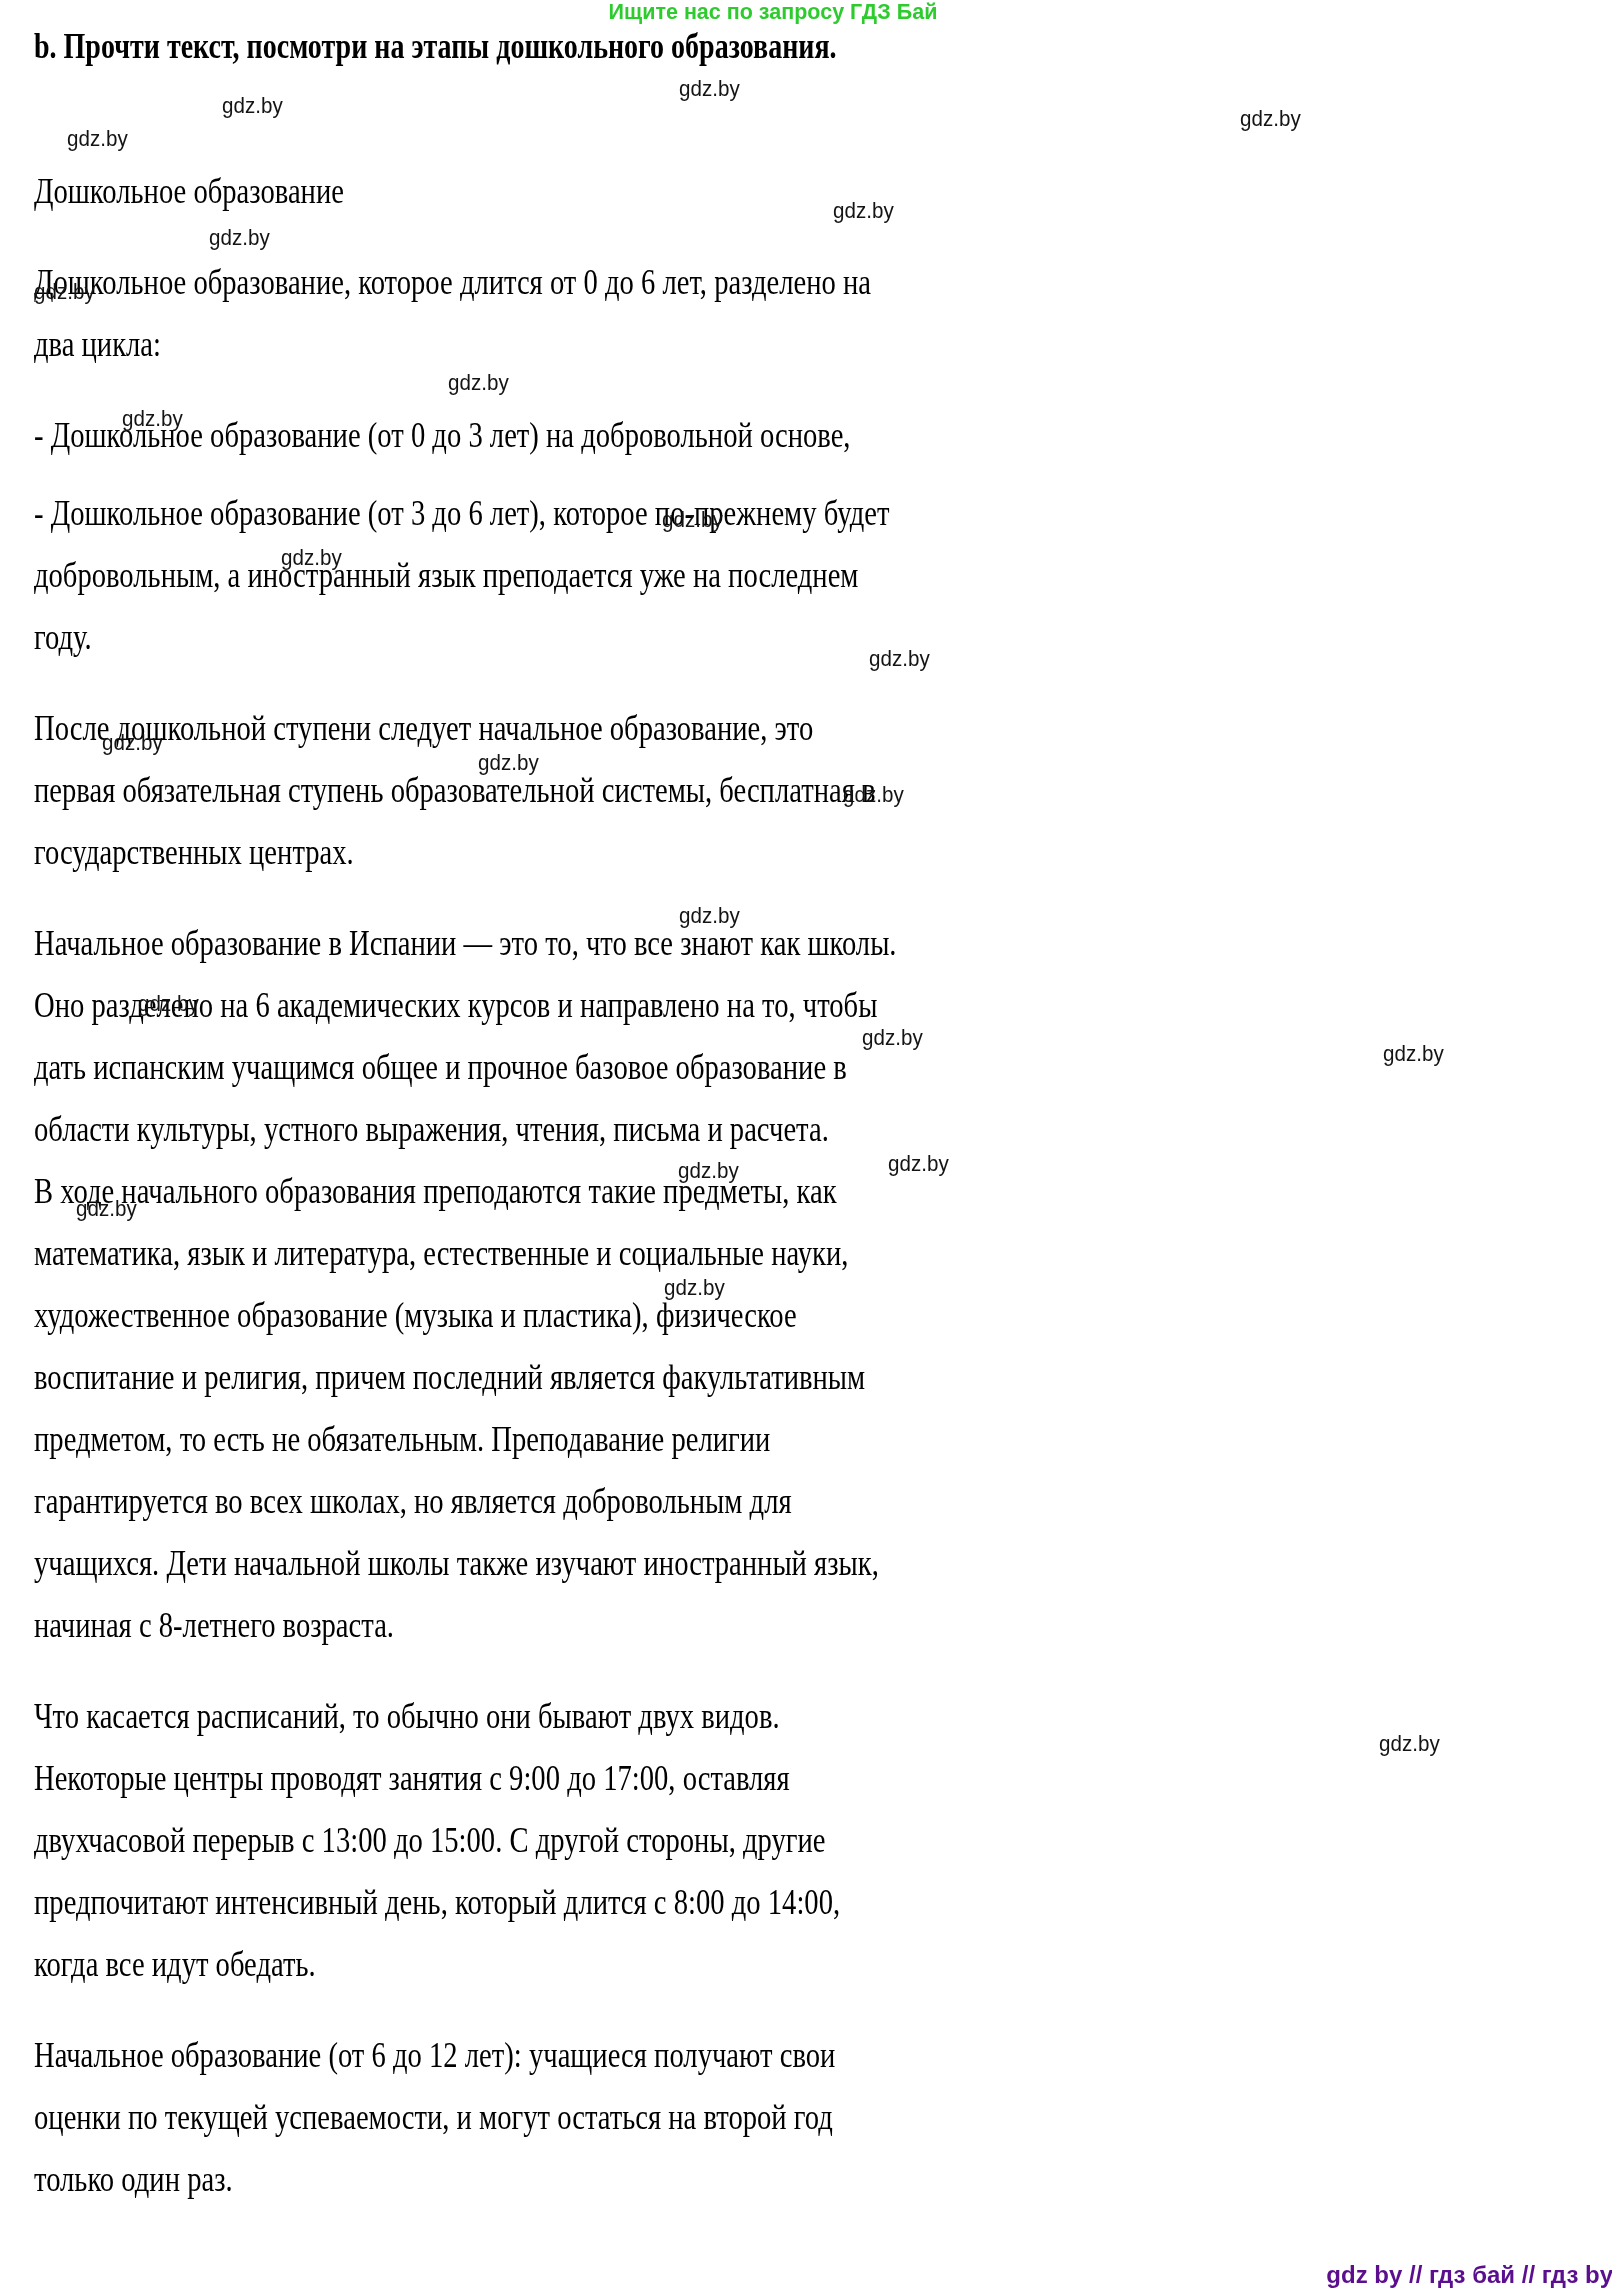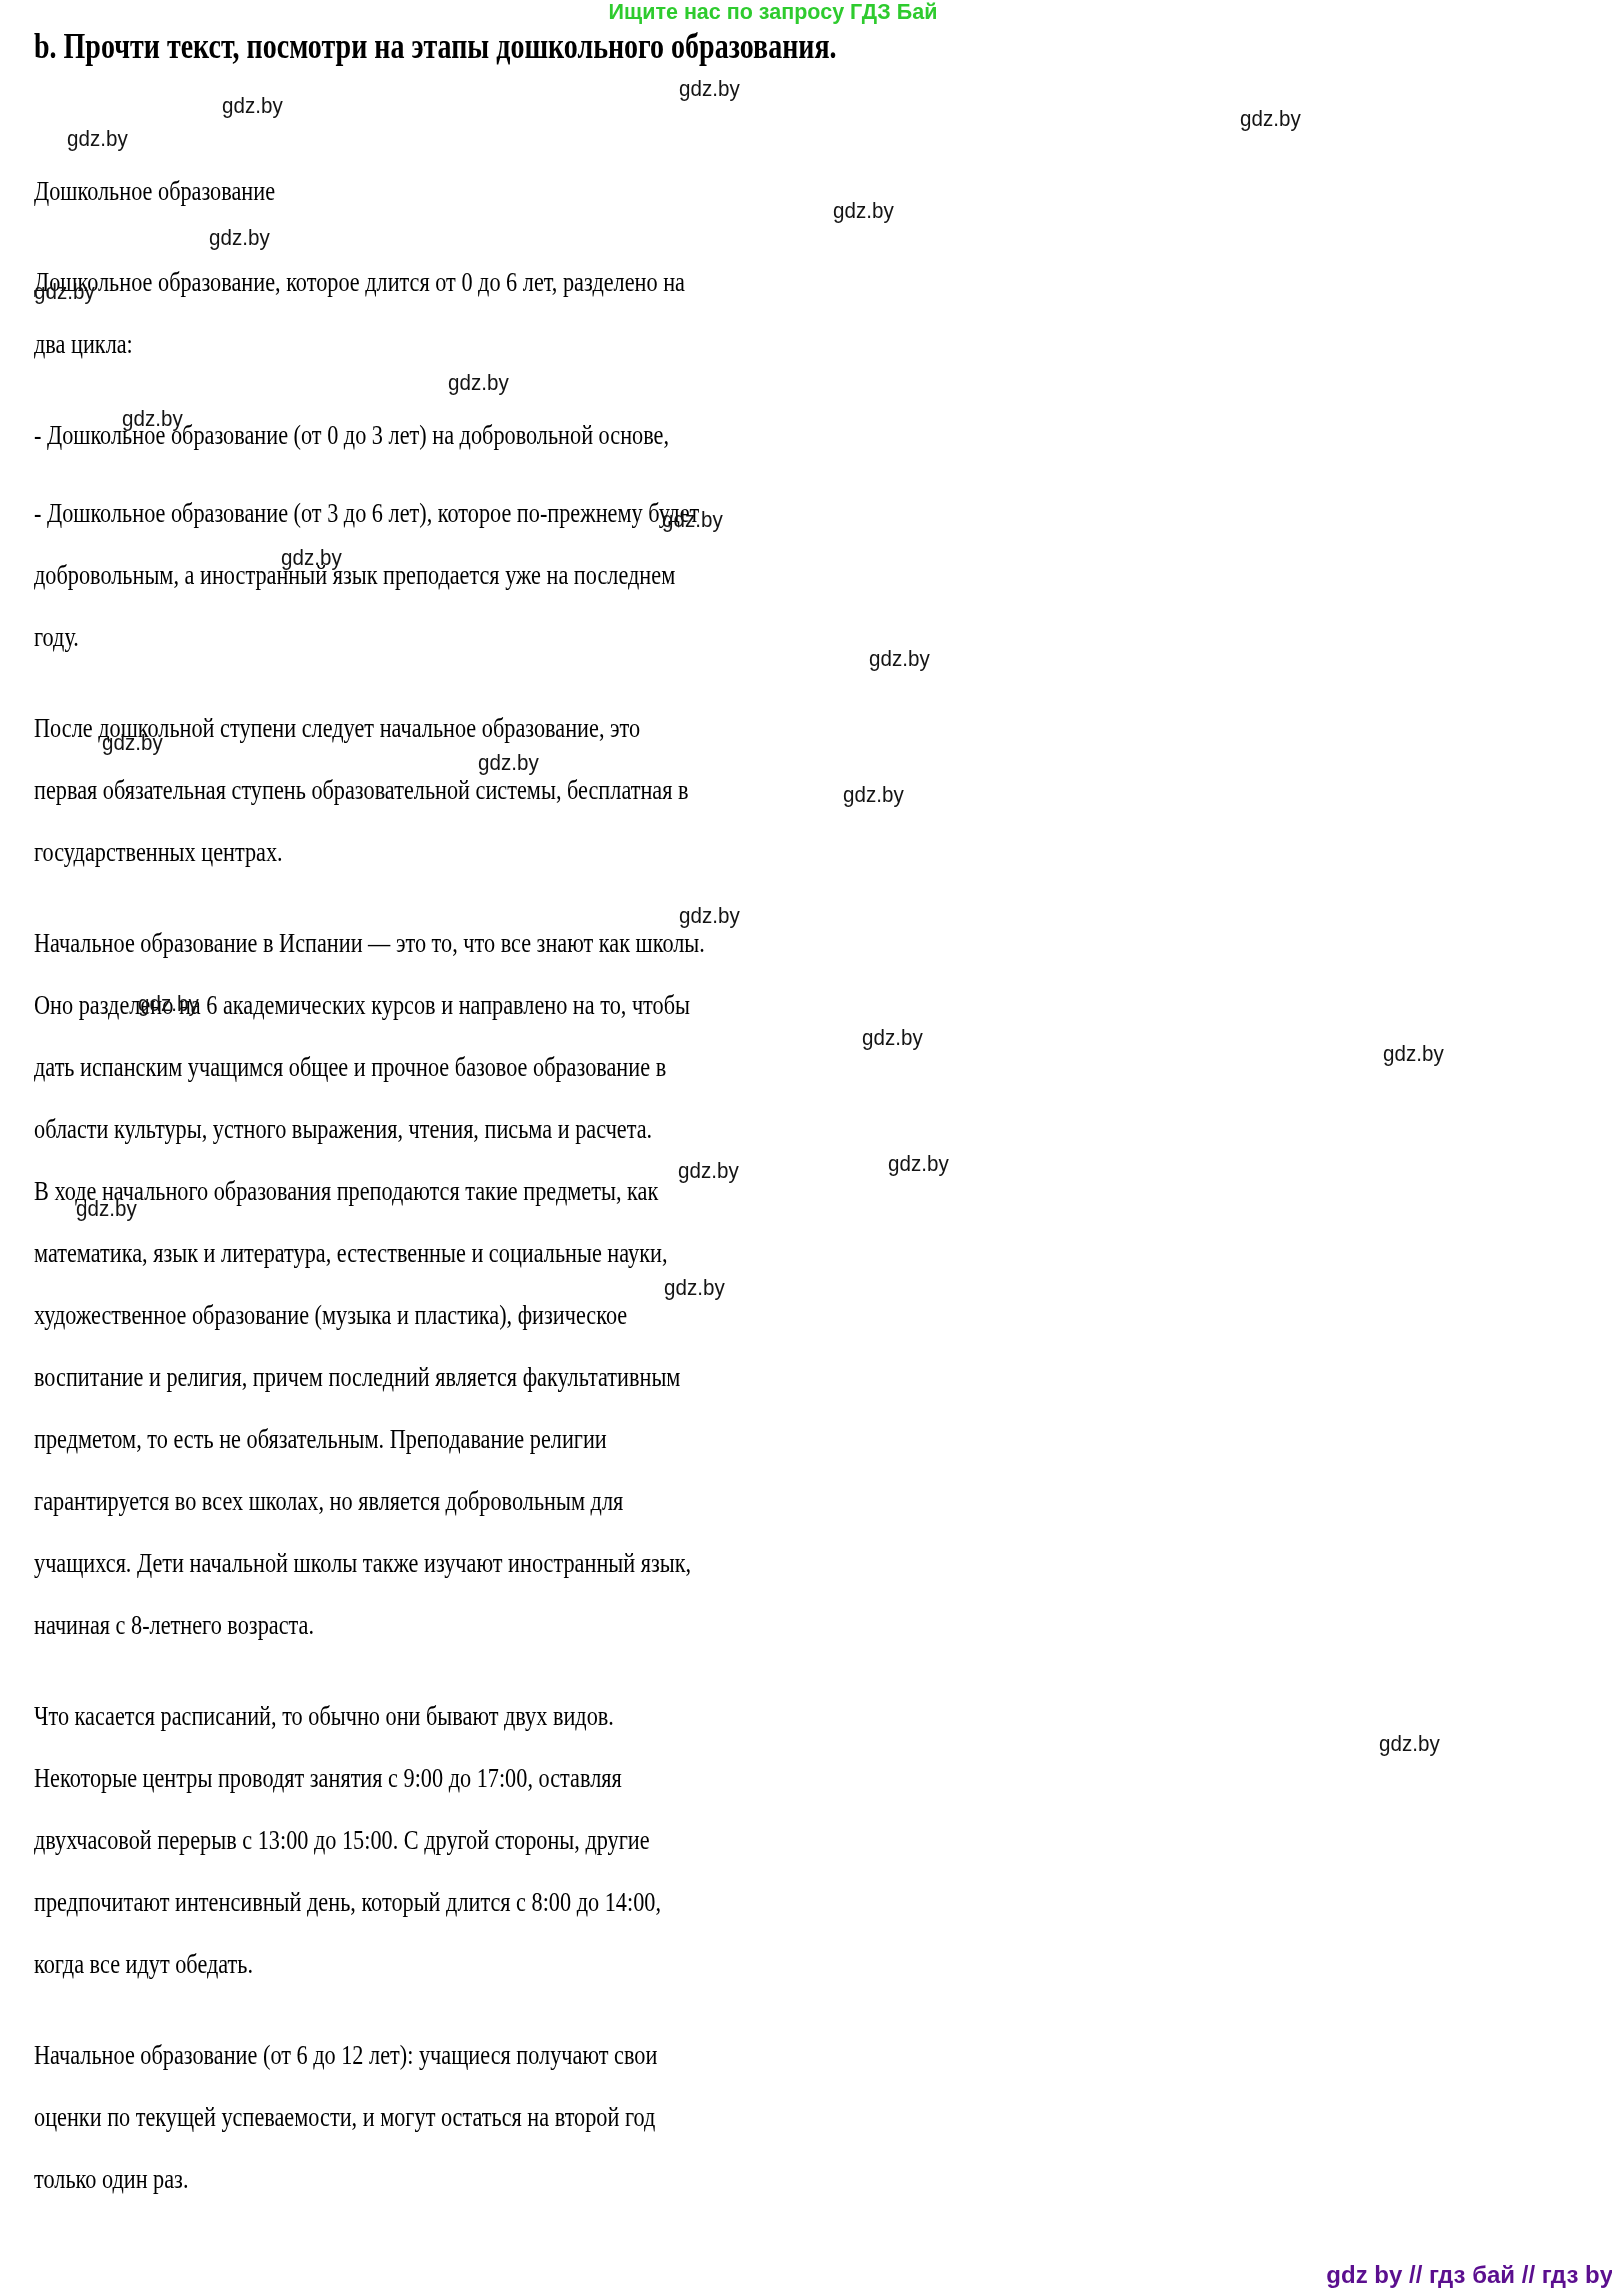--- a/index.html
+++ b/index.html
@@ -49,21 +49,21 @@
     white-space: nowrap;
   }
 
   
   .body-text {
     position: absolute;
     top: 160px;
     left: 34px;
     width: 1560px;
     color: #000000;
-    font-size: 28px;
+    font-size: 36px;
   }
   .para {
     margin: 0;
     padding: 0;
     transform: scaleX(0.795);
     transform-origin: left top;
     width: 1957px; 
   }
   .para .ln {
     display: block;

